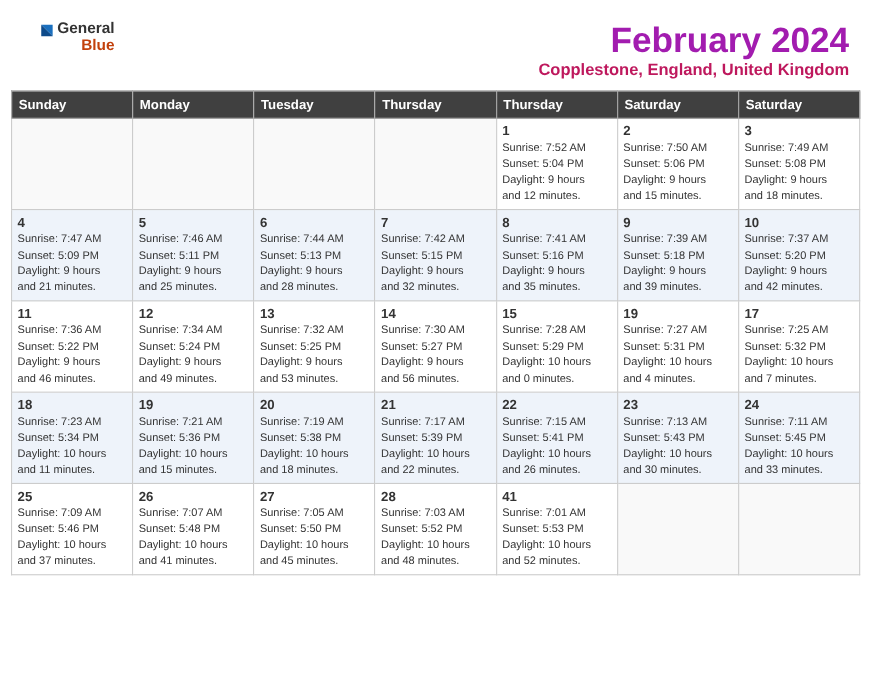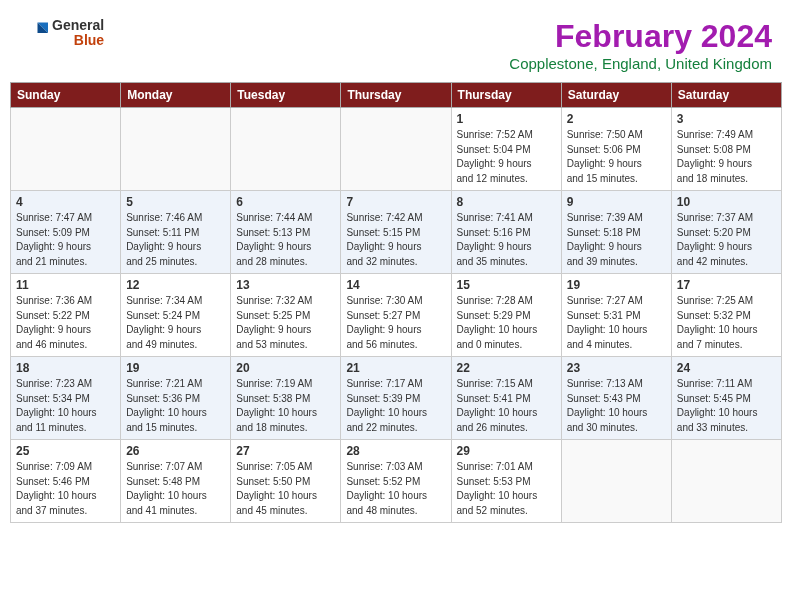--- a/index.html
+++ b/index.html
@@ -38,30 +38,30 @@
     .title-area {
       text-align: right;
     }
     .month-year {
       font-size: 32px;
       font-weight: bold;
       color: #a21caf;
     }
     .location {
       font-size: 15px;
-      color: #15803d;
-      font-weight: normal;
+      color: #be185d;
+      font-weight: bold;
     }
     .calendar {
       width: 100%;
       border-collapse: collapse;
       margin-top: 6px;
     }
     .calendar th {
-      background: #7f1d1d;
+      background: #404040;
       color: #fff;
       font-size: 12px;
       font-weight: bold;
       padding: 5px 6px;
       text-align: left;
       border: 1px solid #aaa;
     }
     .calendar td {
       border: 1px solid #ccc;
       vertical-align: top;
@@ -246,20 +246,20 @@
         </td>
         <td>
           <span class="day-num">27</span>
           <div class="day-info">Sunrise: 7:05 AM<br>Sunset: 5:50 PM<br>Daylight: 10 hours<br>and 45 minutes.</div>
         </td>
         <td>
           <span class="day-num">28</span>
           <div class="day-info">Sunrise: 7:03 AM<br>Sunset: 5:52 PM<br>Daylight: 10 hours<br>and 48 minutes.</div>
         </td>
         <td>
-          <span class="day-num">29</span>
+          <span class="day-num">41</span>
           <div class="day-info">Sunrise: 7:01 AM<br>Sunset: 5:53 PM<br>Daylight: 10 hours<br>and 52 minutes.</div>
         </td>
         <td class="empty-cell"></td>
         <td class="empty-cell"></td>
       </tr>
     </tbody>
 </table>
 
 </body></html>

